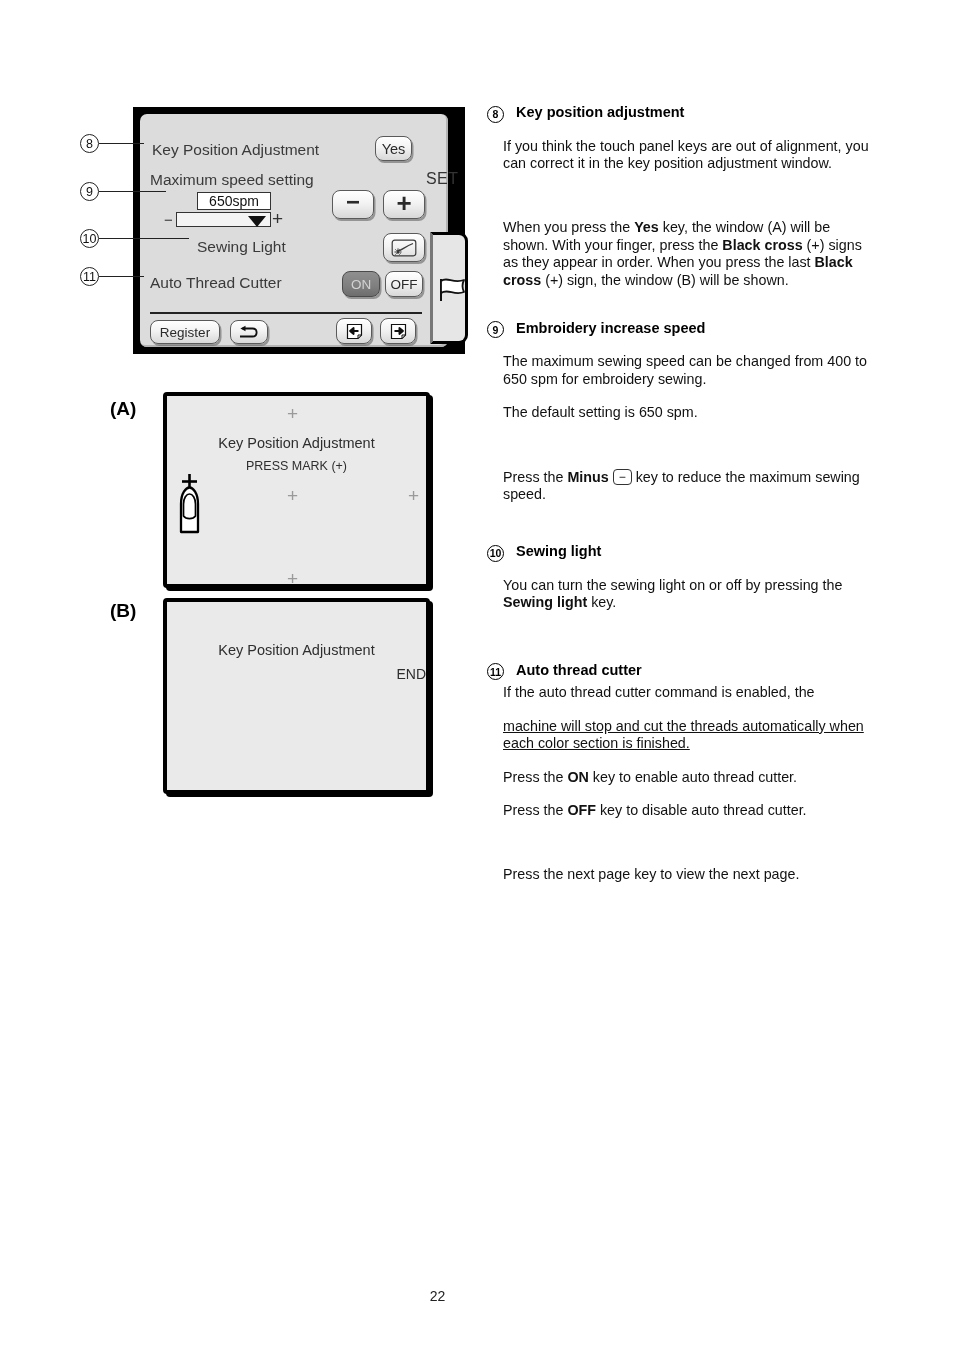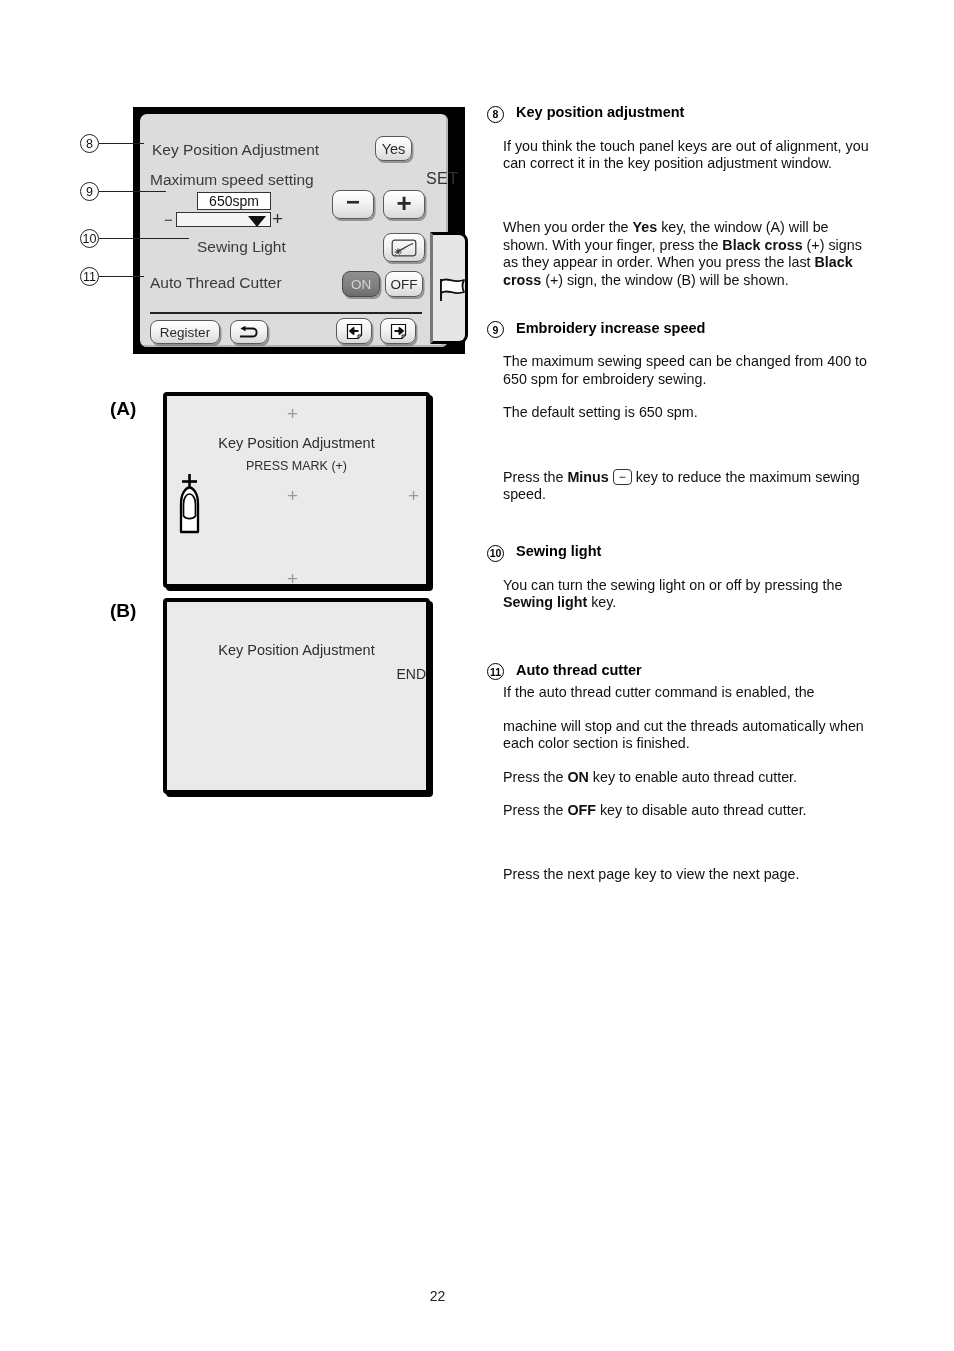--- a/index.html
+++ b/index.html
@@ -302,21 +302,21 @@
 <div id="right-col">
 
   <div class="sec-head">
     <span class="cnum">8</span>
     <span>Key position adjustment</span>
   </div>
   <p class="para">If you think the touch panel keys are out of alignment, you can correct it in the key position adjustment window.</p>
 
   <div class="gap"></div>
 
-  <p class="para"><span>When you order the </span><b>Yes</b><span> key, the window (A) will be shown. With your finger, press the </span><b>Black cross</b><span> (+) signs as they appear in order. When you press the last </span><b>Black cross</b><span> (+) sign, the window (B) will be shown.</span></p>
+  <p class="para"><span>When you press the </span><b>Yes</b><span> key, the window (A) will be shown. With your finger, press the </span><b>Black cross</b><span> (+) signs as they appear in order. When you press the last </span><b>Black cross</b><span> (+) sign, the window (B) will be shown.</span></p>
 
   <div class="gap"></div>
 
   <div class="sec-head">
     <span class="cnum">9</span>
     <span>Embroidery increase speed</span>
   </div>
   <p class="para">The maximum sewing speed can be changed from 400 to 650 spm for embroidery sewing.</p>
   <p class="para">The default setting is 650 spm.</p>
 
@@ -335,21 +335,21 @@
   </div>
   <p class="para"><span>You can turn the sewing light on or off by pressing the</span> <b>Sewing light</b><span> key.</span></p>
 
   <div class="gap" style="height:34px;"></div>
 
   <div class="sec-head">
     <span class="cnum">11</span>
     <span>Auto thread cutter</span>
   </div>
   <p class="para" style="margin-top:5px;">If the auto thread cutter command is enabled, the</p>
-  <p class="para" style="margin-top:9px;">machine will stop and cut the threads automatically when each color section is finished.</p>
+  <p class="para" style="margin-top:9px;text-decoration:underline;">machine will stop and cut the threads automatically when each color section is finished.</p>
   <p class="para"><span>Press the </span><b>ON</b><span> key to enable auto thread cutter.</span></p>
   <p class="para"><span>Press the </span><b>OFF</b><span> key to disable auto thread cutter.</span></p>
 
   <div class="gap"></div>
 
   <p class="para">Press the next page key to view the next page.</p>
 </div>
 
 <div id="page-number">22</div>
 

